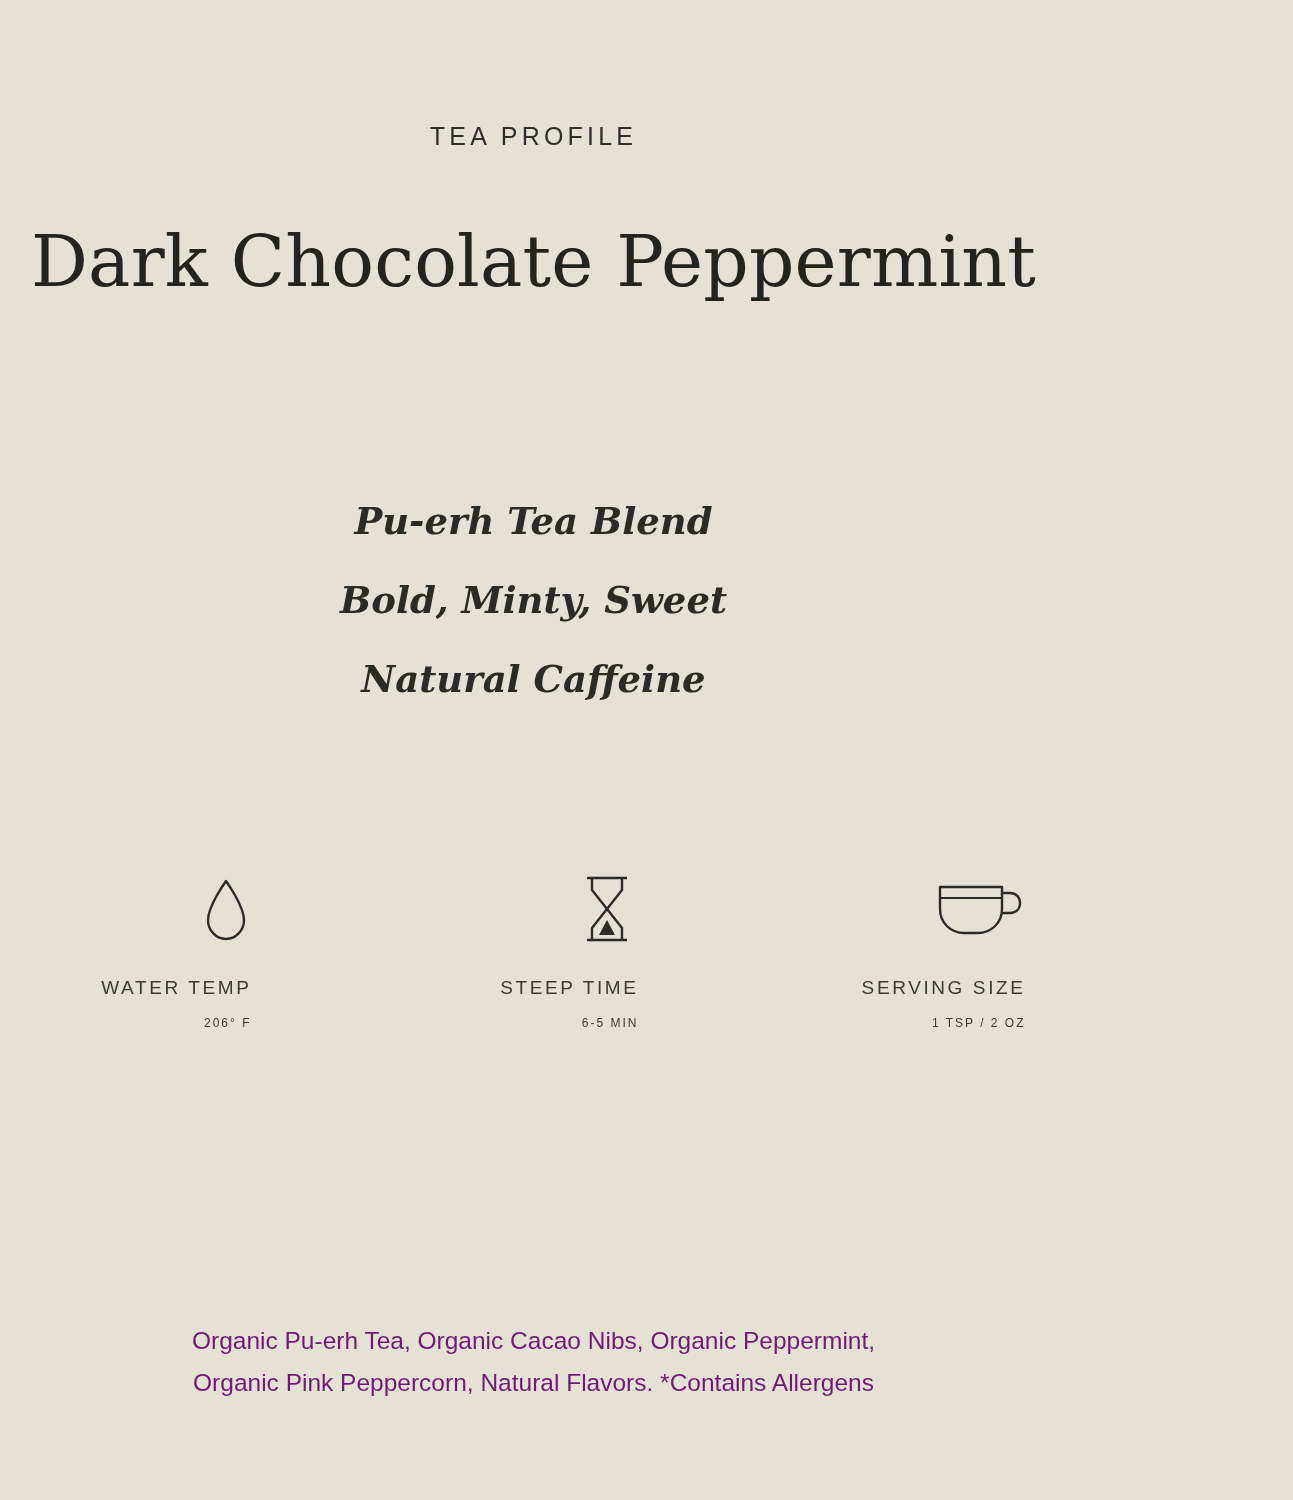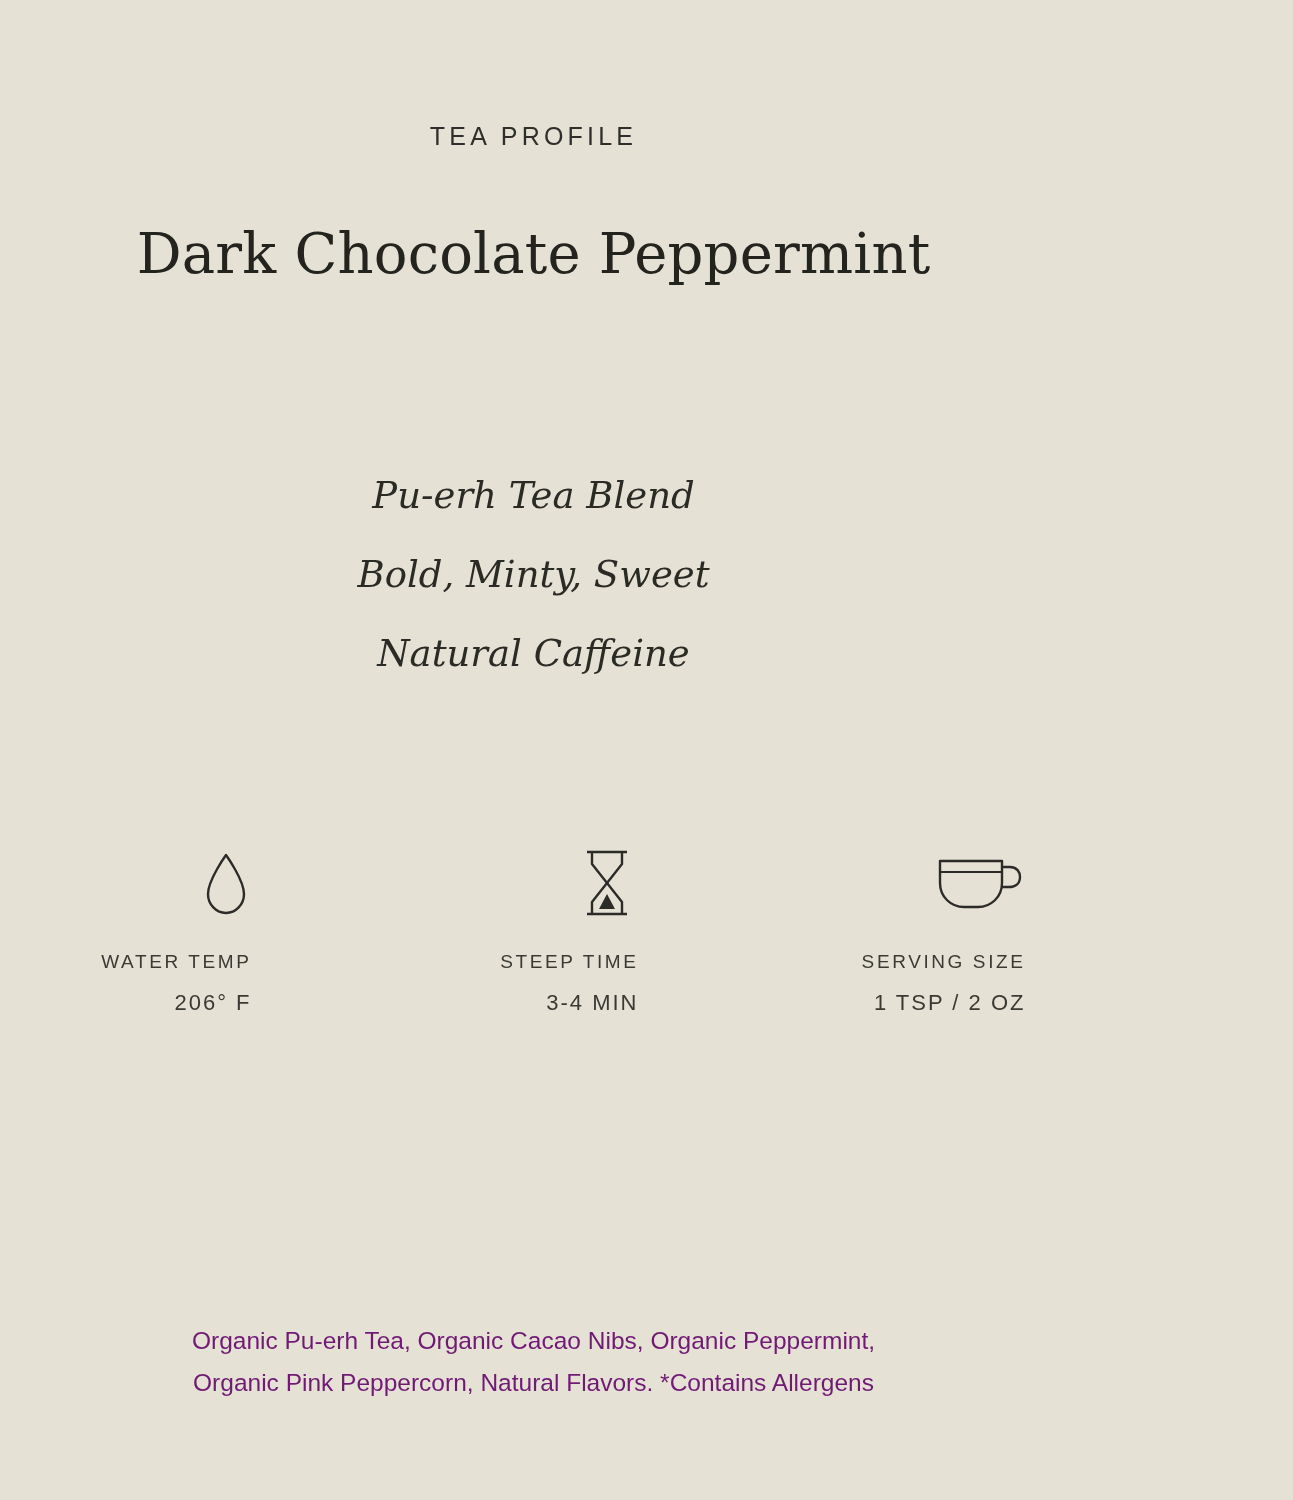--- a/index.html
+++ b/index.html
@@ -30,41 +30,42 @@
     letter-spacing: 4.2px;
     font-weight: 400;
     color: #2e2e2b;
     text-align: center;
   }
 
   .title {
     margin-top: 74px;
     font-family: "DejaVu Serif", serif;
     font-weight: 400;
-    font-size: 56px;
+    font-size: 71px;
     letter-spacing: 0.2px;
     color: #24241f;
     text-align: center;
     line-height: 1.05;
   }
 
   .attributes {
     margin-top: 156px;
     display: flex;
     flex-direction: column;
     align-items: center;
     gap: 42px;
   }
   .attribute {
     font-family: "DejaVu Serif", serif;
     font-style: italic;
     font-size: 37px;
     color: #2b2b26;
     text-align: left;
     line-height: 1;
+    font-weight: bold;
   }
 
   .brew-row {
     margin-top: 175px;
     width: 100%;
     display: flex;
     justify-content: center;
     gap: 177px;
   }
   .brew-item {
@@ -81,21 +82,21 @@
   }
   .brew-label {
     margin-top: 32px;
     font-size: 19px;
     letter-spacing: 2.6px;
     color: #3a3a34;
     text-align: center;
   }
   .brew-value {
     margin-top: 17px;
-    font-size: 22px;
+    font-size: 12px;
     letter-spacing: 2.0px;
     color: #3a3a34;
     text-align: center;
   }
 
   .ingredients {
     position: absolute;
     left: 0;
     right: 0;
     top: 1320px;
@@ -138,21 +139,21 @@
       <div class="brew-icon">
         <svg width="64" height="72" viewBox="0 0 64 72" aria-hidden="true">
           <line x1="12" y1="5" x2="52" y2="5" stroke="#2b2b28" stroke-width="2.4" stroke-linecap="butt"></line>
           <line x1="12" y1="67" x2="52" y2="67" stroke="#2b2b28" stroke-width="2.4" stroke-linecap="butt"></line>
           <path d="M17 5 L17 17 L32 36 L47 17 L47 5" fill="none" stroke="#2b2b28" stroke-width="2.4" stroke-linejoin="round"></path>
           <path d="M17 67 L17 55 L32 36 L47 55 L47 67" fill="none" stroke="#2b2b28" stroke-width="2.4" stroke-linejoin="round"></path>
           <path d="M24 62 L32 47 L40 62 Z" fill="#2b2b28"></path>
         </svg>
       </div>
       <div class="brew-label">STEEP TIME</div>
-      <div class="brew-value">3-4 MIN</div>
+      <div class="brew-value">6-5 MIN</div>
     </div>
 
     <div class="brew-item">
       <div class="brew-icon">
         <svg width="96" height="66" viewBox="0 0 96 66" aria-hidden="true">
           <path d="M10 8 L10 30 C10 44 21 54 34 54 L48 54 C61 54 72 44 72 30 L72 8 Z" fill="none" stroke="#2b2b28" stroke-width="2.4" stroke-linejoin="round"></path>
           <line x1="10" y1="19" x2="72" y2="19" stroke="#2b2b28" stroke-width="2.2"></line>
           <path d="M72 14 L80 14 C87 14 90 19 90 24 C90 30 86 34 79 34 L72 34" fill="none" stroke="#2b2b28" stroke-width="2.4" stroke-linejoin="round"></path>
         </svg>
       </div>

